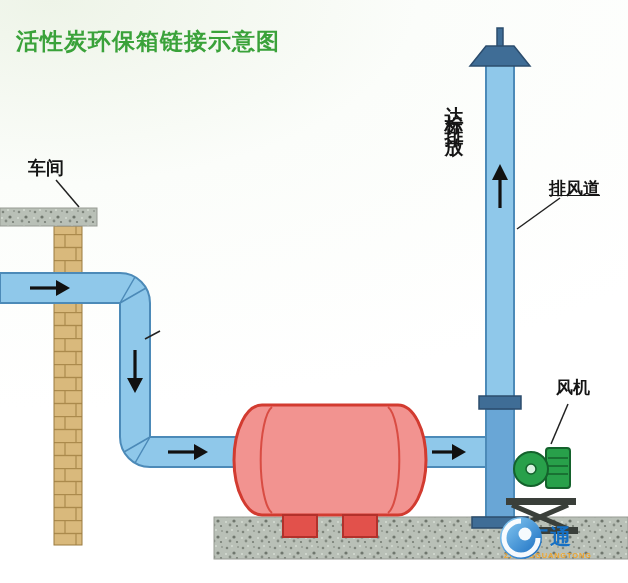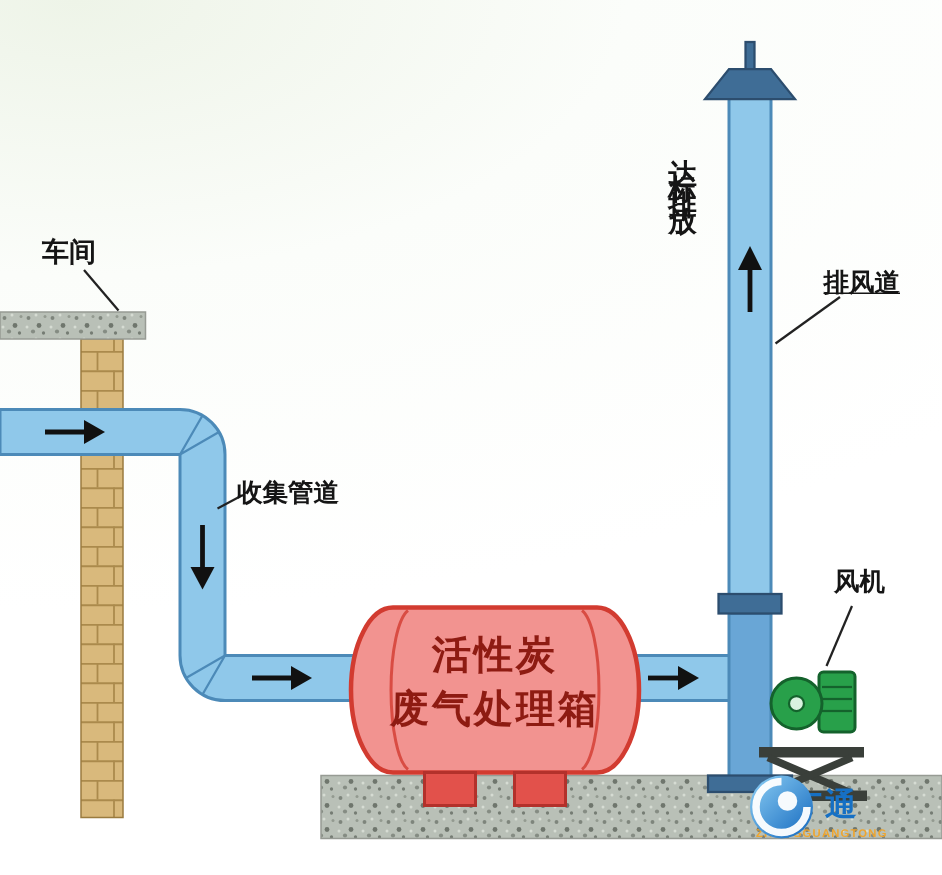--- a/index.html
+++ b/index.html
@@ -130,30 +130,26 @@
       <line class="arrow-stem" x1="500" y1="208" x2="500" y2="180"></line>
       <polygon class="arrow" points="492,180 508,180 500,164"></polygon>
     </g>
 
     <line class="leader" x1="56" y1="180" x2="79" y2="207"></line>
     <line class="leader" x1="160" y1="331" x2="145" y2="339"></line>
     <line class="leader" x1="560" y1="198" x2="517" y2="229"></line>
     <line class="leader" x1="568" y1="404" x2="551" y2="444"></line>
   </svg>
 
+  <div class="title">活性炭环保箱链接示意图</div>
   <div class="lbl lbl-workshop">车间</div>
-  <div class="lbl lbl-collect">收集管道</div>
   <div class="lbl lbl-emission">达标排放</div>
   <div class="lbl lbl-duct">排风道</div>
   <div class="lbl lbl-fan">风机</div>
 
-  <div class="tank-text">
-    <div>活性炭</div>
-    <div>废气处理箱</div>
-  </div>
 
   <div class="logo">
     <svg width="46" height="46" viewBox="0 0 46 46">
       <defs>
         <linearGradient id="logoGrad" x1="0" y1="0" x2="1" y2="1">
           <stop offset="0" stop-color="#8ed0f5"></stop>
           <stop offset="1" stop-color="#1166bd"></stop>
         </linearGradient>
       </defs>
       <circle cx="23" cy="23" r="21" fill="url(#logoGrad)"></circle>

